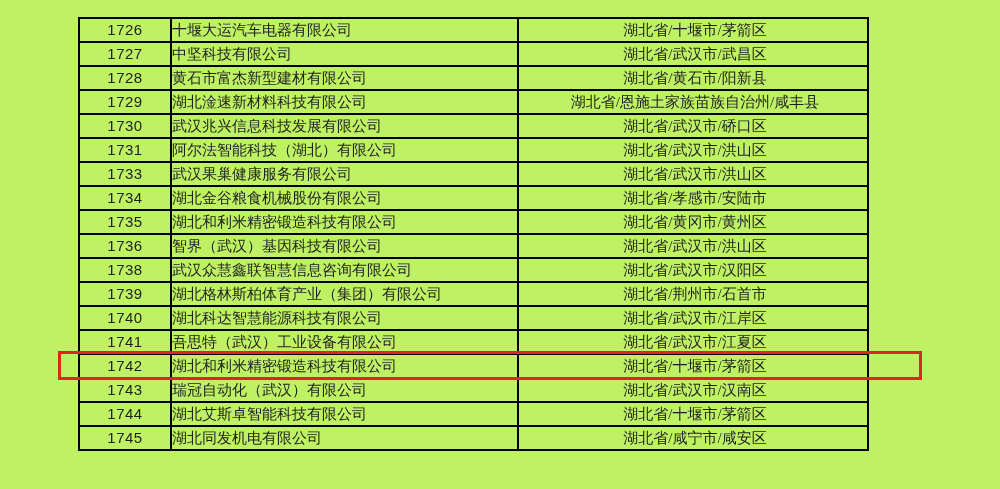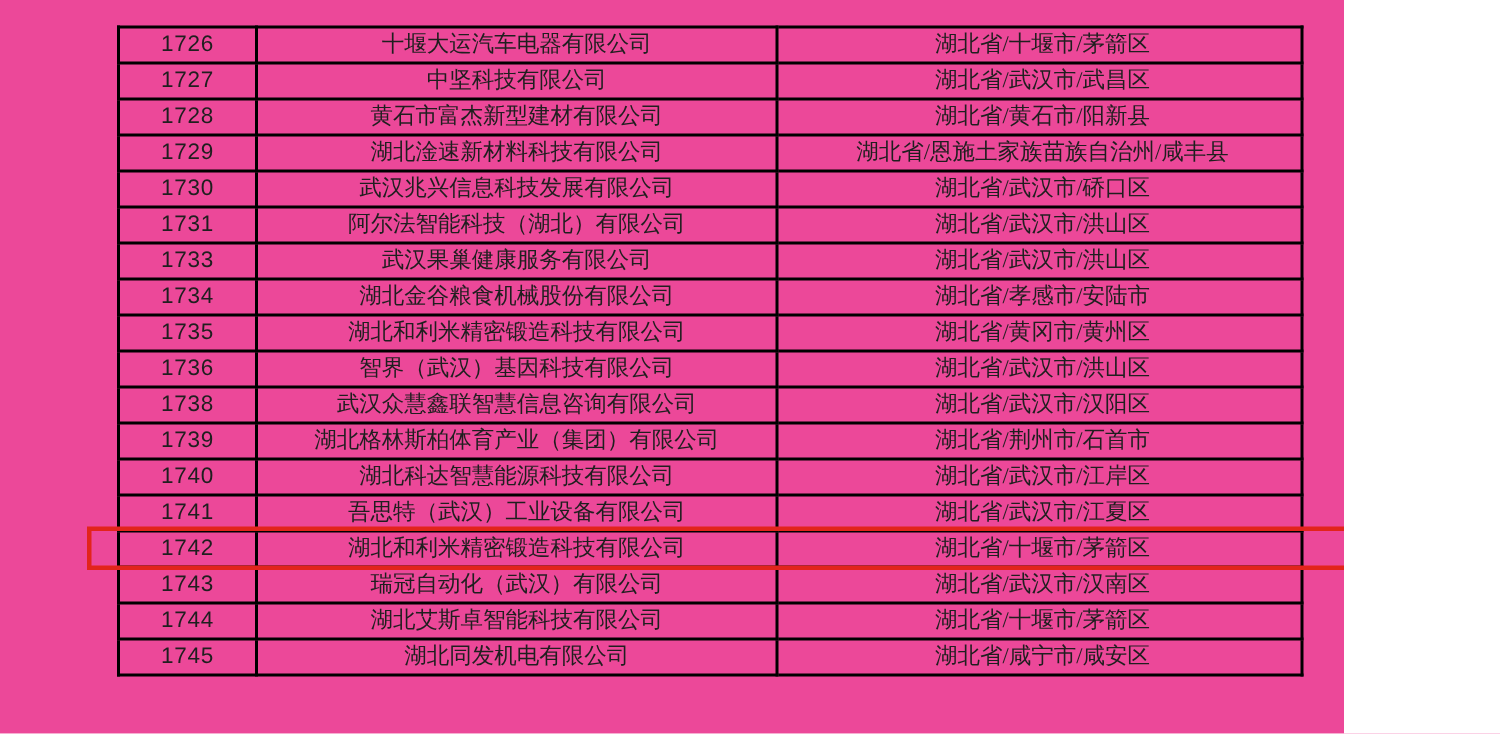--- a/index.html
+++ b/index.html
@@ -2,23 +2,23 @@
 <html><head>
 <meta charset="utf-8">
 <style>
   html, body {
     margin: 0;
     padding: 0;
     background: #ffffff;
   }
   .page {
     position: relative;
-    width: 896px;
+    width: 1000px;
     height: 489px;
-    background: #ec4899;
+    background: #bef264;
     overflow: hidden;
     font-family: "Liberation Serif", "DejaVu Serif", serif;
   }
   table.company-table {
     position: absolute;
     left: 78px;
     top: 17px;
     width: 789px;
     border-collapse: collapse;
     table-layout: fixed;
@@ -33,21 +33,21 @@
     line-height: 22px;
     white-space: nowrap;
     overflow: hidden;
   }
   .company-table td.col-no {
     font-family: "Liberation Sans", "DejaVu Sans", sans-serif;
     text-align: center;
     letter-spacing: 0.5px;
   }
   .company-table td.col-company {
-    text-align: center;
+    text-align: left;
   }
   .company-table td.col-location {
     text-align: center;
     padding-left: 4px;
   }
   .highlight-box {
     position: absolute;
     left: 58px;
     width: 864px;
     top: 350px;

